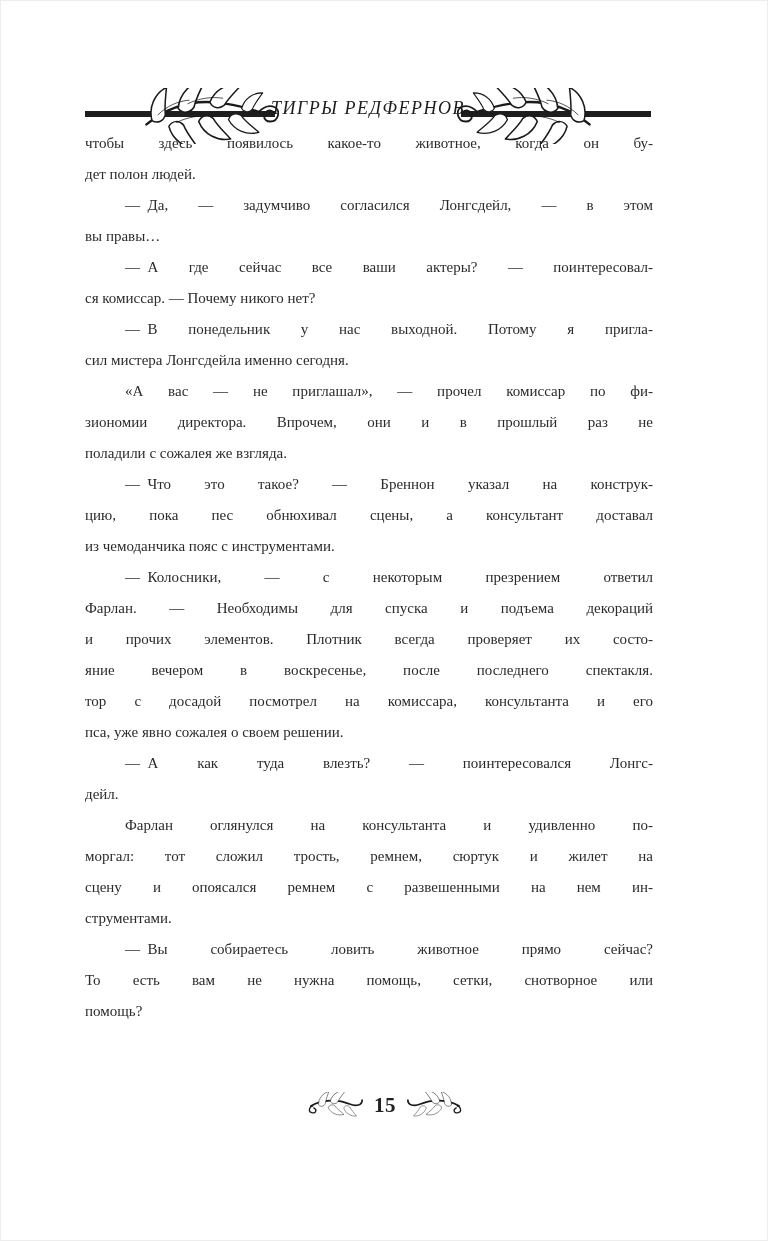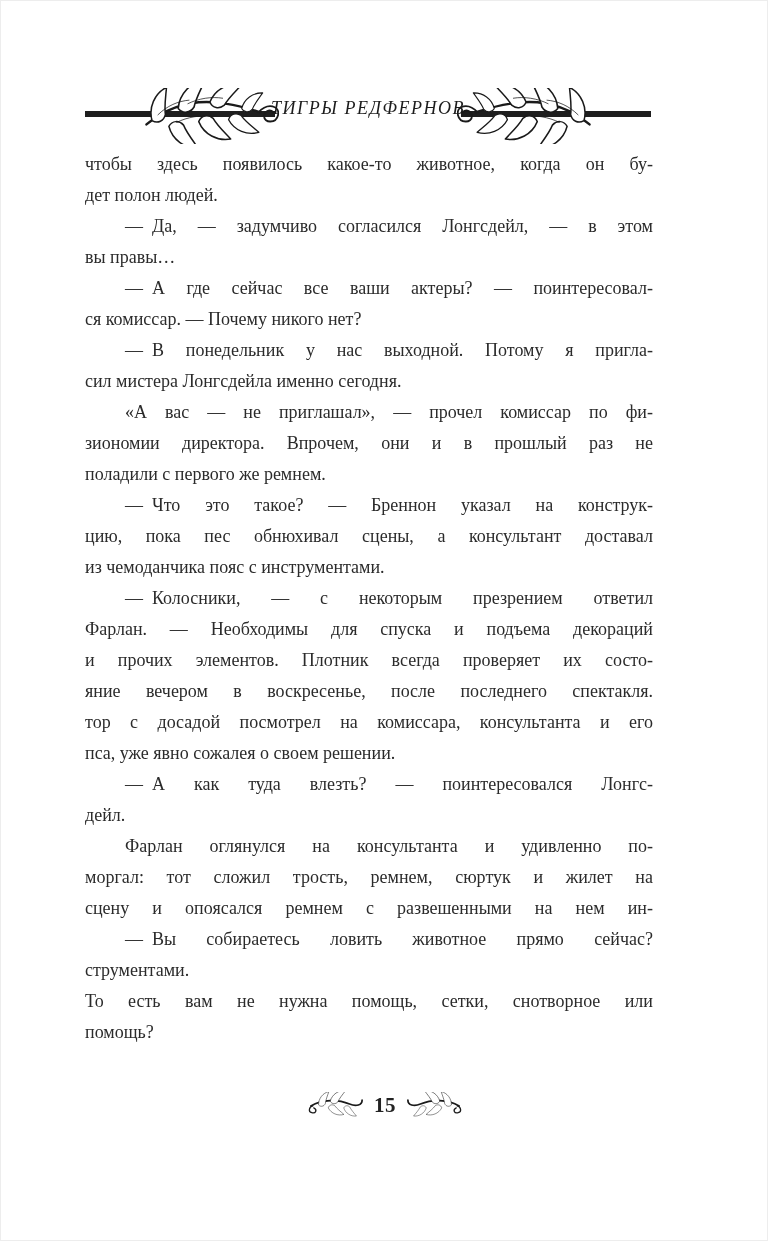--- a/index.html
+++ b/index.html
@@ -28,22 +28,22 @@
     font-weight:normal;
     font-style:italic;
   }
   .orn{
     position:absolute;top:0;width:140px;height:56px;
   }
   .orn.left{left:54px;}
   .orn.right{right:54px;transform:scaleX(-1);}
   
   .text-block{
-    position:absolute;left:84px;top:148px;width:568px;
-    font-size:18px;line-height:31px;
+    position:absolute;left:84px;top:127px;width:568px;
+    font-size:15px;line-height:31px;
   }
   .ln{
     text-align:justify;
     text-align-last:justify;
     height:31px;overflow:hidden;white-space:nowrap;
   }
   .ln.last{text-align-last:left;}
   .ln.ind{text-indent:40px;}
   
   .footer{
@@ -115,37 +115,37 @@
       <div class="ln">чтобы здесь появилось какое-то животное, когда он бу-</div>
       <div class="ln last">дет полон людей.</div>
       <div class="ln ind">— Да, — задумчиво согласился Лонгсдейл, — в этом</div>
       <div class="ln last">вы правы…</div>
       <div class="ln ind">— А где сейчас все ваши актеры? — поинтересовал-</div>
       <div class="ln last">ся комиссар. — Почему никого нет?</div>
       <div class="ln ind">— В понедельник у нас выходной. Потому я пригла-</div>
       <div class="ln last">сил мистера Лонгсдейла именно сегодня.</div>
       <div class="ln ind">«А вас — не приглашал», — прочел комиссар по фи-</div>
       <div class="ln">зиономии директора. Впрочем, они и в прошлый раз не</div>
-      <div class="ln last">поладили с первого же ремнем.</div>
+      <div class="ln last">поладили с сожалея же взгляда.</div>
       <div class="ln ind">— Что это такое? — Бреннон указал на конструк-</div>
       <div class="ln">цию, пока пес обнюхивал сцены, а консультант доставал</div>
       <div class="ln last">из чемоданчика пояс с инструментами.</div>
       <div class="ln ind">— Колосники, — с некоторым презрением ответил</div>
       <div class="ln">Фарлан. — Необходимы для спуска и подъема декораций</div>
       <div class="ln">и прочих элементов. Плотник всегда проверяет их состо-</div>
       <div class="ln">яние вечером в воскресенье, после последнего спектакля.</div>
       <div class="ln">тор с досадой посмотрел на комиссара, консультанта и его</div>
       <div class="ln last">пса, уже явно сожалея о своем решении.</div>
       <div class="ln ind">— А как туда влезть? — поинтересовался Лонгс-</div>
       <div class="ln last">дейл.</div>
       <div class="ln ind">Фарлан оглянулся на консультанта и удивленно по-</div>
       <div class="ln">моргал: тот сложил трость, ремнем, сюртук и жилет на</div>
       <div class="ln">сцену и опоясался ремнем с развешенными на нем ин-</div>
+      <div class="ln last">струментами.</div>
       <div class="ln ind">— Вы собираетесь ловить животное прямо сейчас?</div>
-      <div class="ln last">струментами.</div>
       <div class="ln">То есть вам не нужна помощь, сетки, снотворное или</div>
       <div class="ln last">помощь?</div>
     </div>
 
   <div class="footer">
     <svg class="flourish" viewBox="0 0 60 26" aria-hidden="true">
       <g stroke="#1a1a1a" fill="none" stroke-linecap="round">
         <path d="M4 14 C 16 7, 32 7, 44 12 C 51 15, 57 13, 57 8" stroke-width="1.8"></path>
         <path d="M6 14 c -4 1, -5 6, -1 7 c 4 1, 6 -3, 2 -5" stroke-width="1.3"></path>
       </g>

